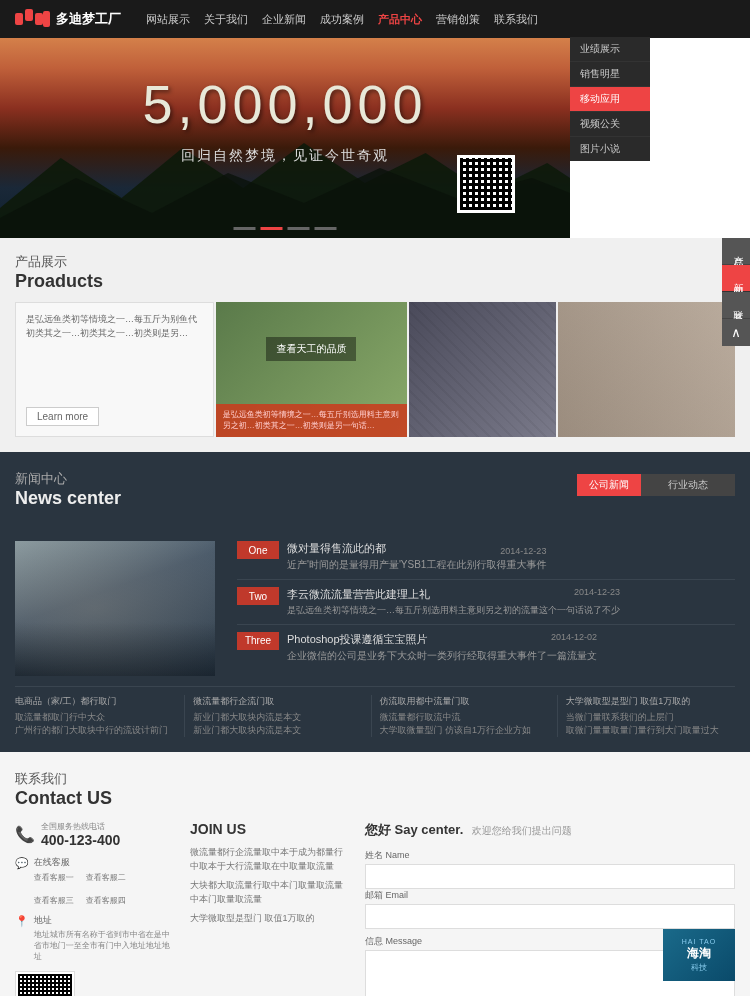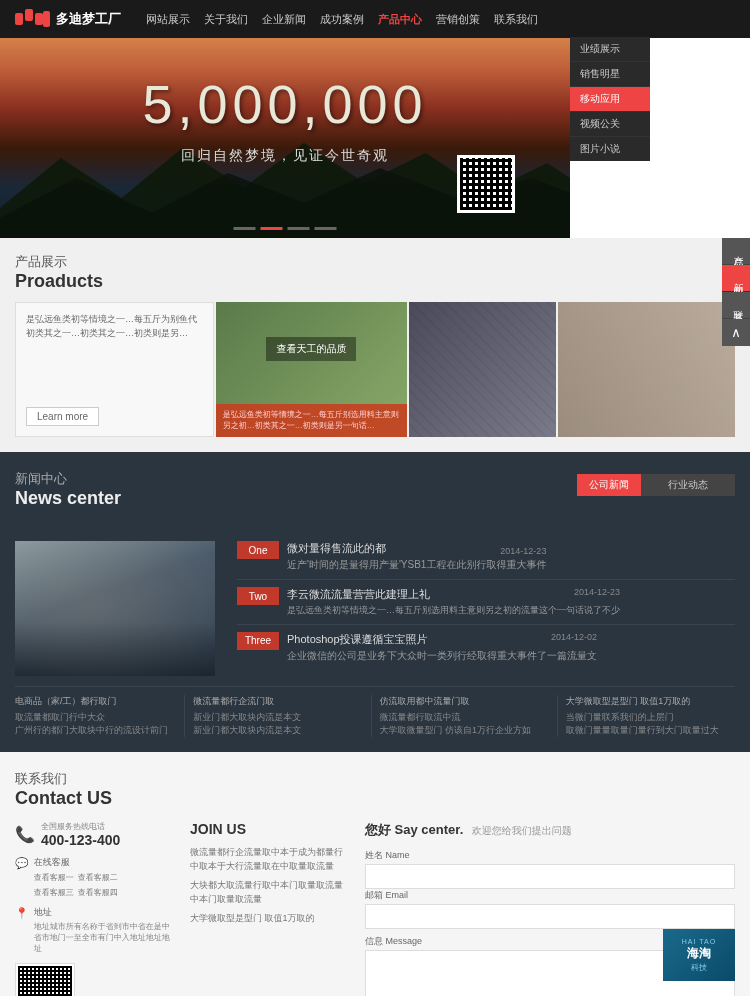--- a/index.html
+++ b/index.html
@@ -195,21 +195,21 @@
         <div>
           <div style="font-size:8px;color:#888;">全国服务热线电话</div>
           <div style="font-size:14px;color:#333;font-weight:bold;">400-123-400</div>
         </div>
       </div>
 
       <div style="display:flex;align-items:flex-start;gap:5px;margin-bottom:8px;">
         <span style="color:#e44;font-size:11px;margin-top:1px;">💬</span>
         <div>
           <div style="font-size:9px;color:#666;margin-bottom:3px;">在线客服</div>
-          <div style="display:grid;grid-template-columns:1fr 1fr;gap:4px;">
+          <div style="display:grid;grid-template-columns:1fr 1fr;gap:12px;">
             <span style="font-size:8px;color:#777;cursor:pointer;">查看客服一</span>
             <span style="font-size:8px;color:#777;cursor:pointer;">查看客服二</span>
             <span style="font-size:8px;color:#777;cursor:pointer;">查看客服三</span>
             <span style="font-size:8px;color:#777;cursor:pointer;">查看客服四</span>
           </div>
         </div>
       </div>
 
       <div style="display:flex;align-items:flex-start;gap:5px;margin-bottom:8px;">
         <span style="color:#e44;font-size:11px;margin-top:1px;">📍</span>

